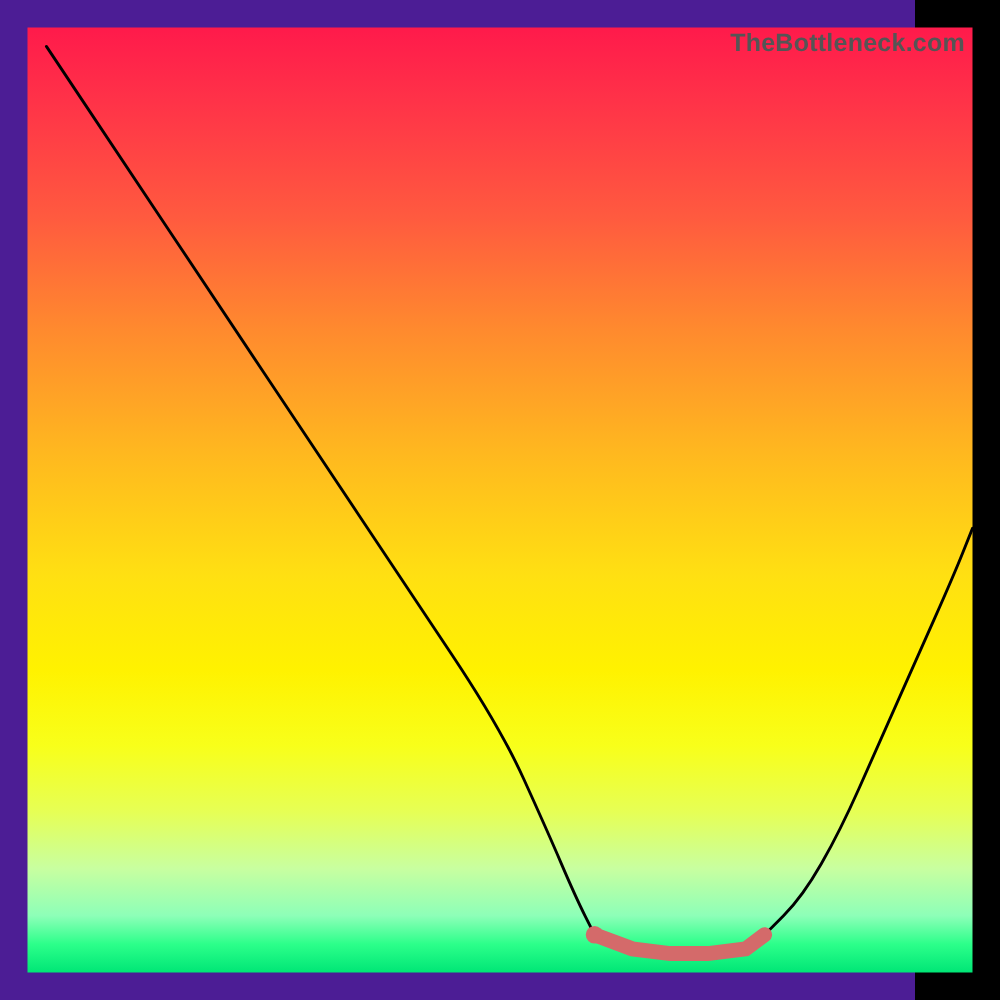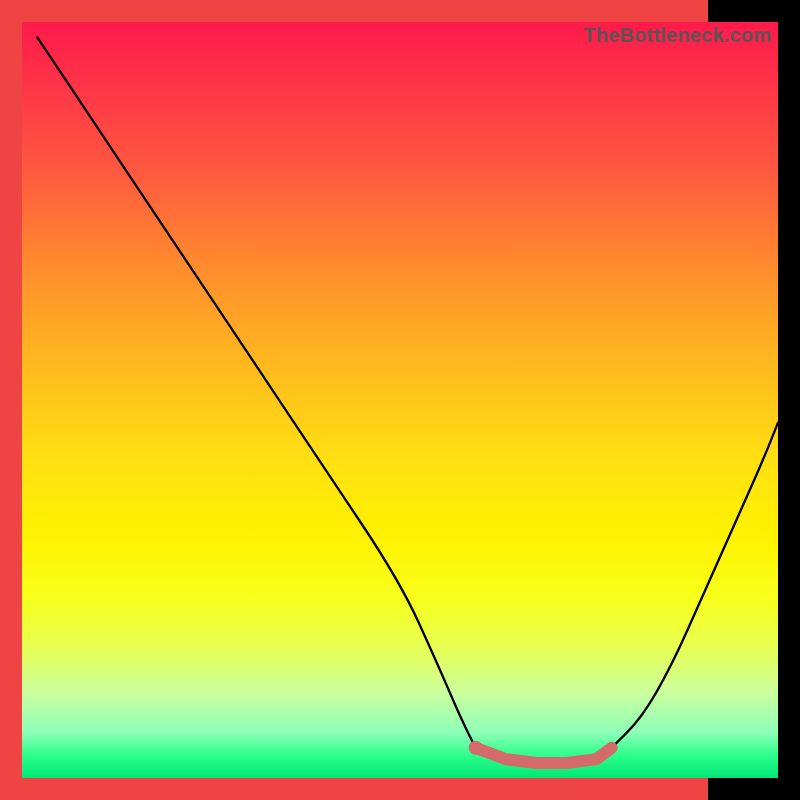--- a/index.html
+++ b/index.html
@@ -8,21 +8,22 @@
     width: 800px;
     height: 800px;
     background: #000;
     font-family: Arial, Helvetica, sans-serif;
     overflow: hidden;
   }
   .frame {
     position: relative;
     width: 708px;
     height: 800px;
-    background: #ef4444;
+    background: #4c1d95;
+    padding-left: 24px;
   }
   .plot {
     position: absolute;
     left: 22px;
     top: 22px;
     width: 756px;
     height: 756px;
     background: linear-gradient(to bottom,
       #ff1a4b 0%,
       #ff3348 8%,

